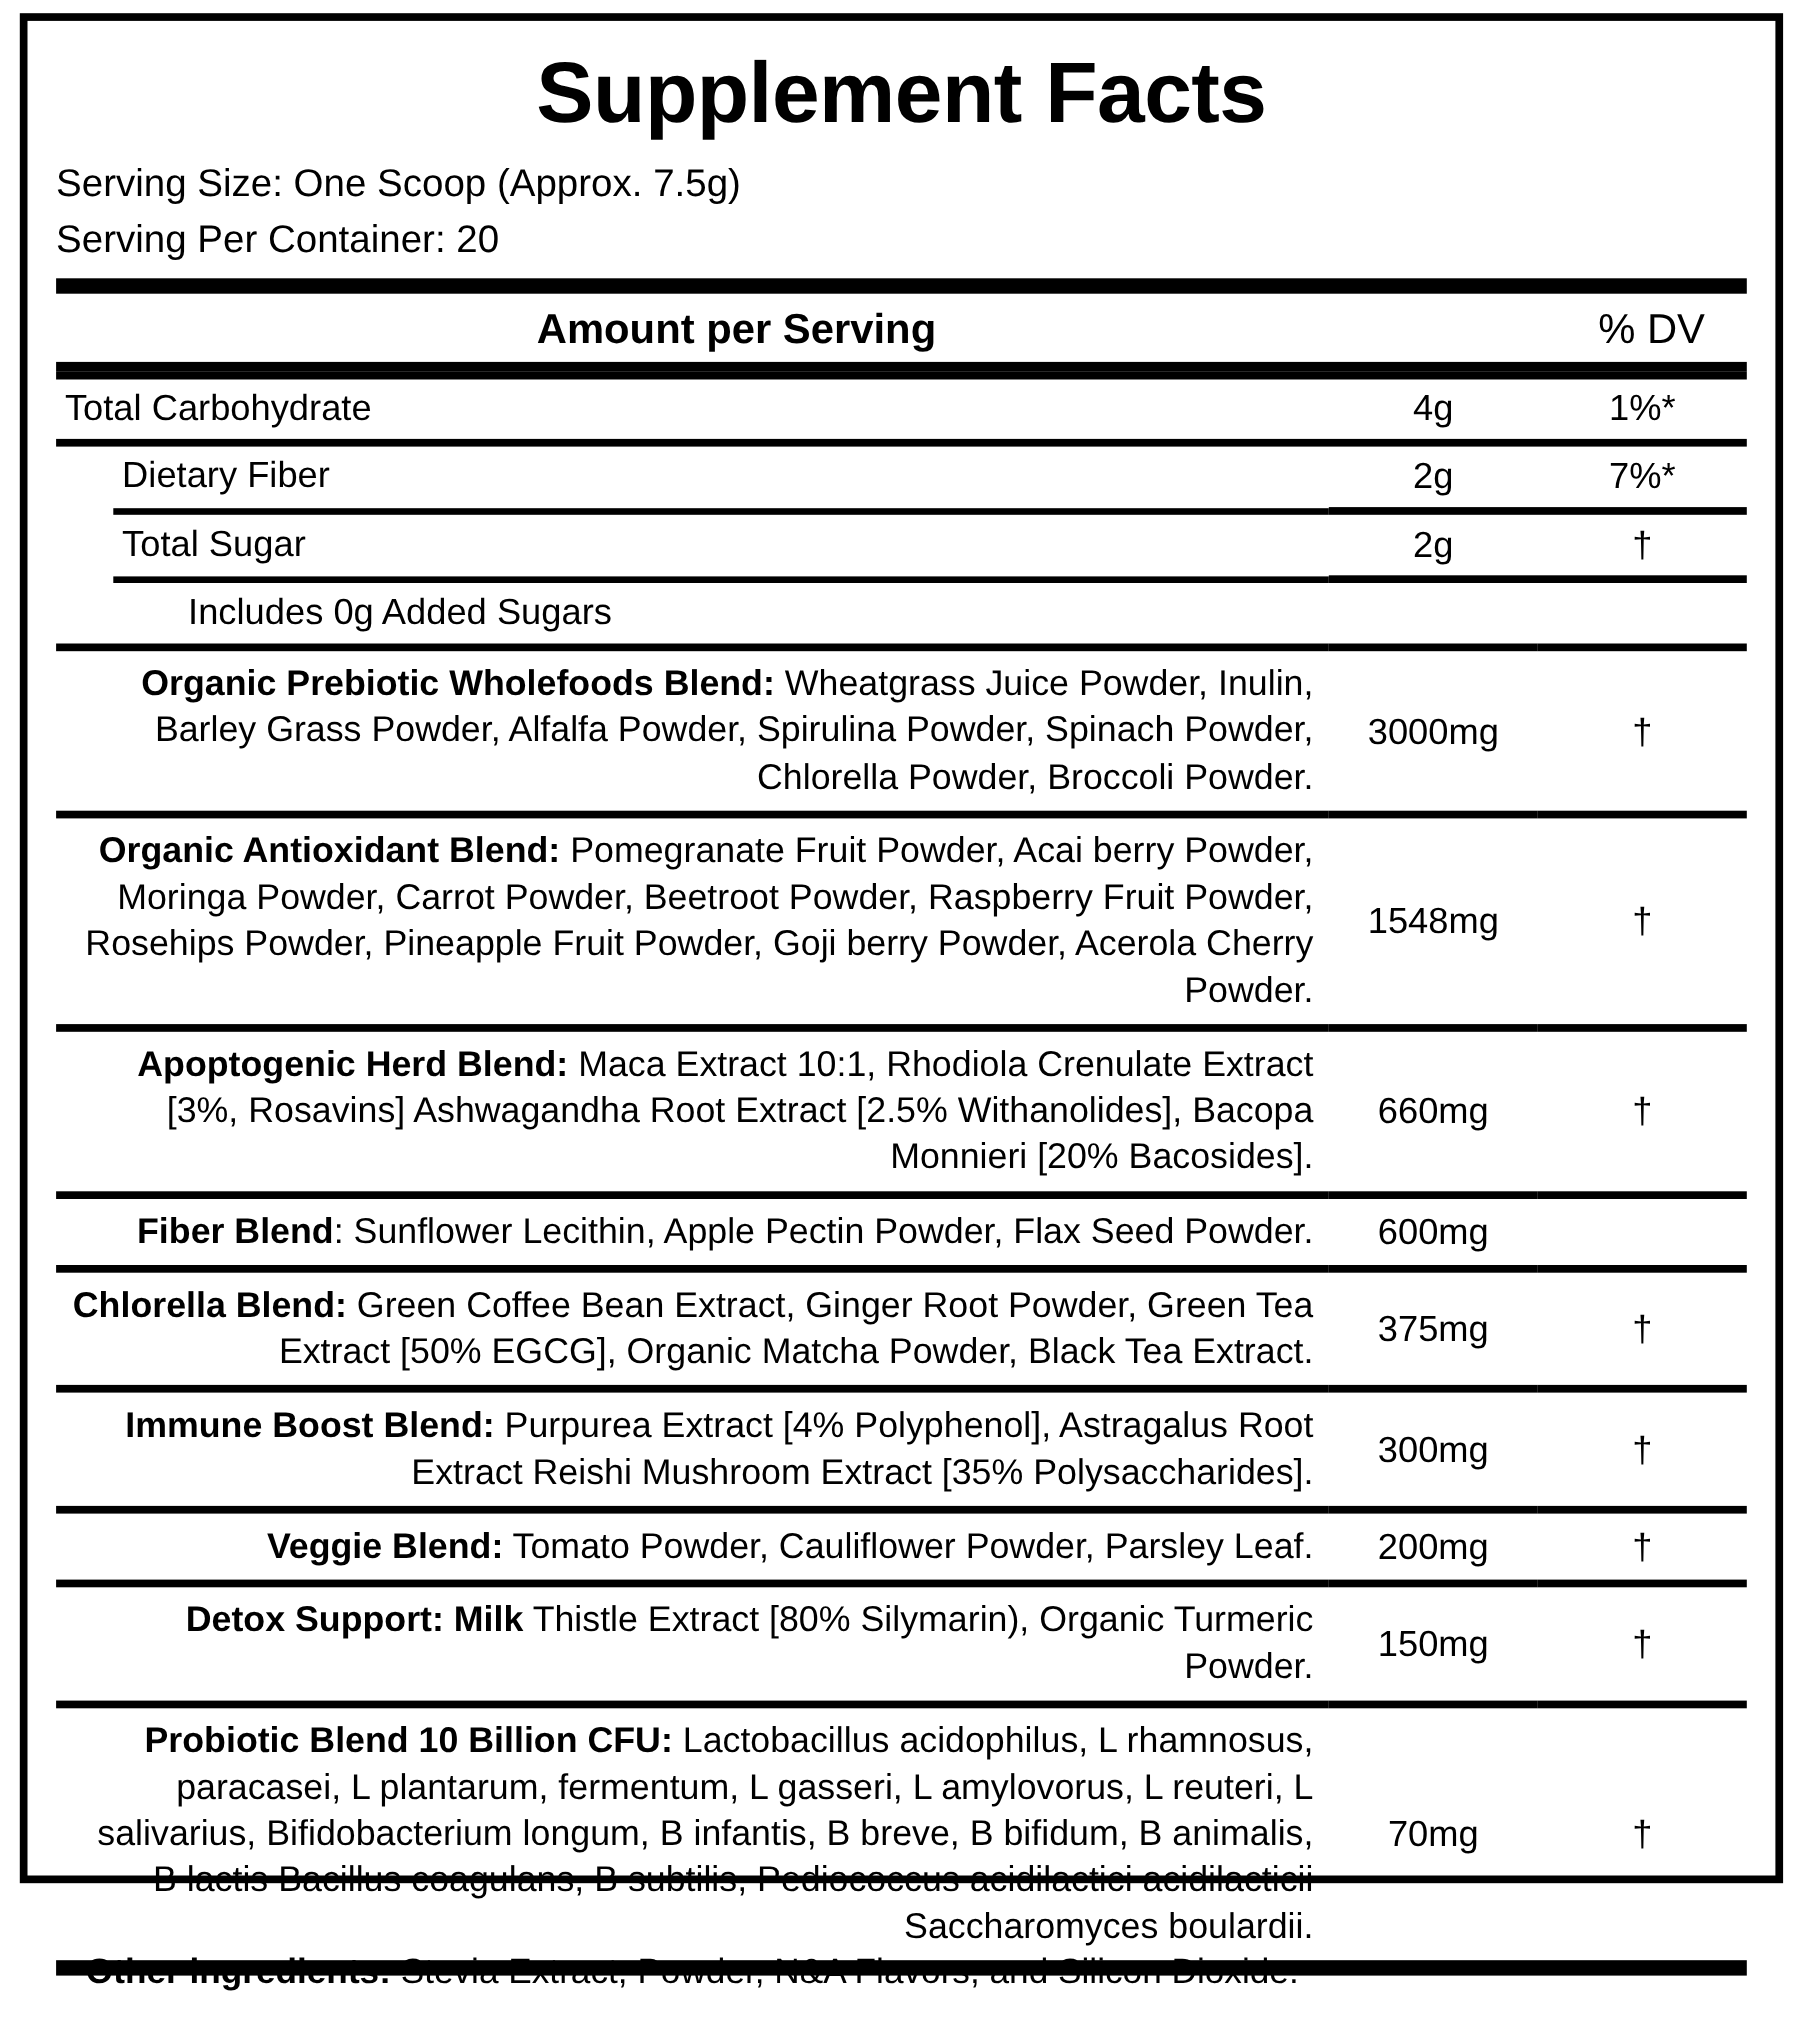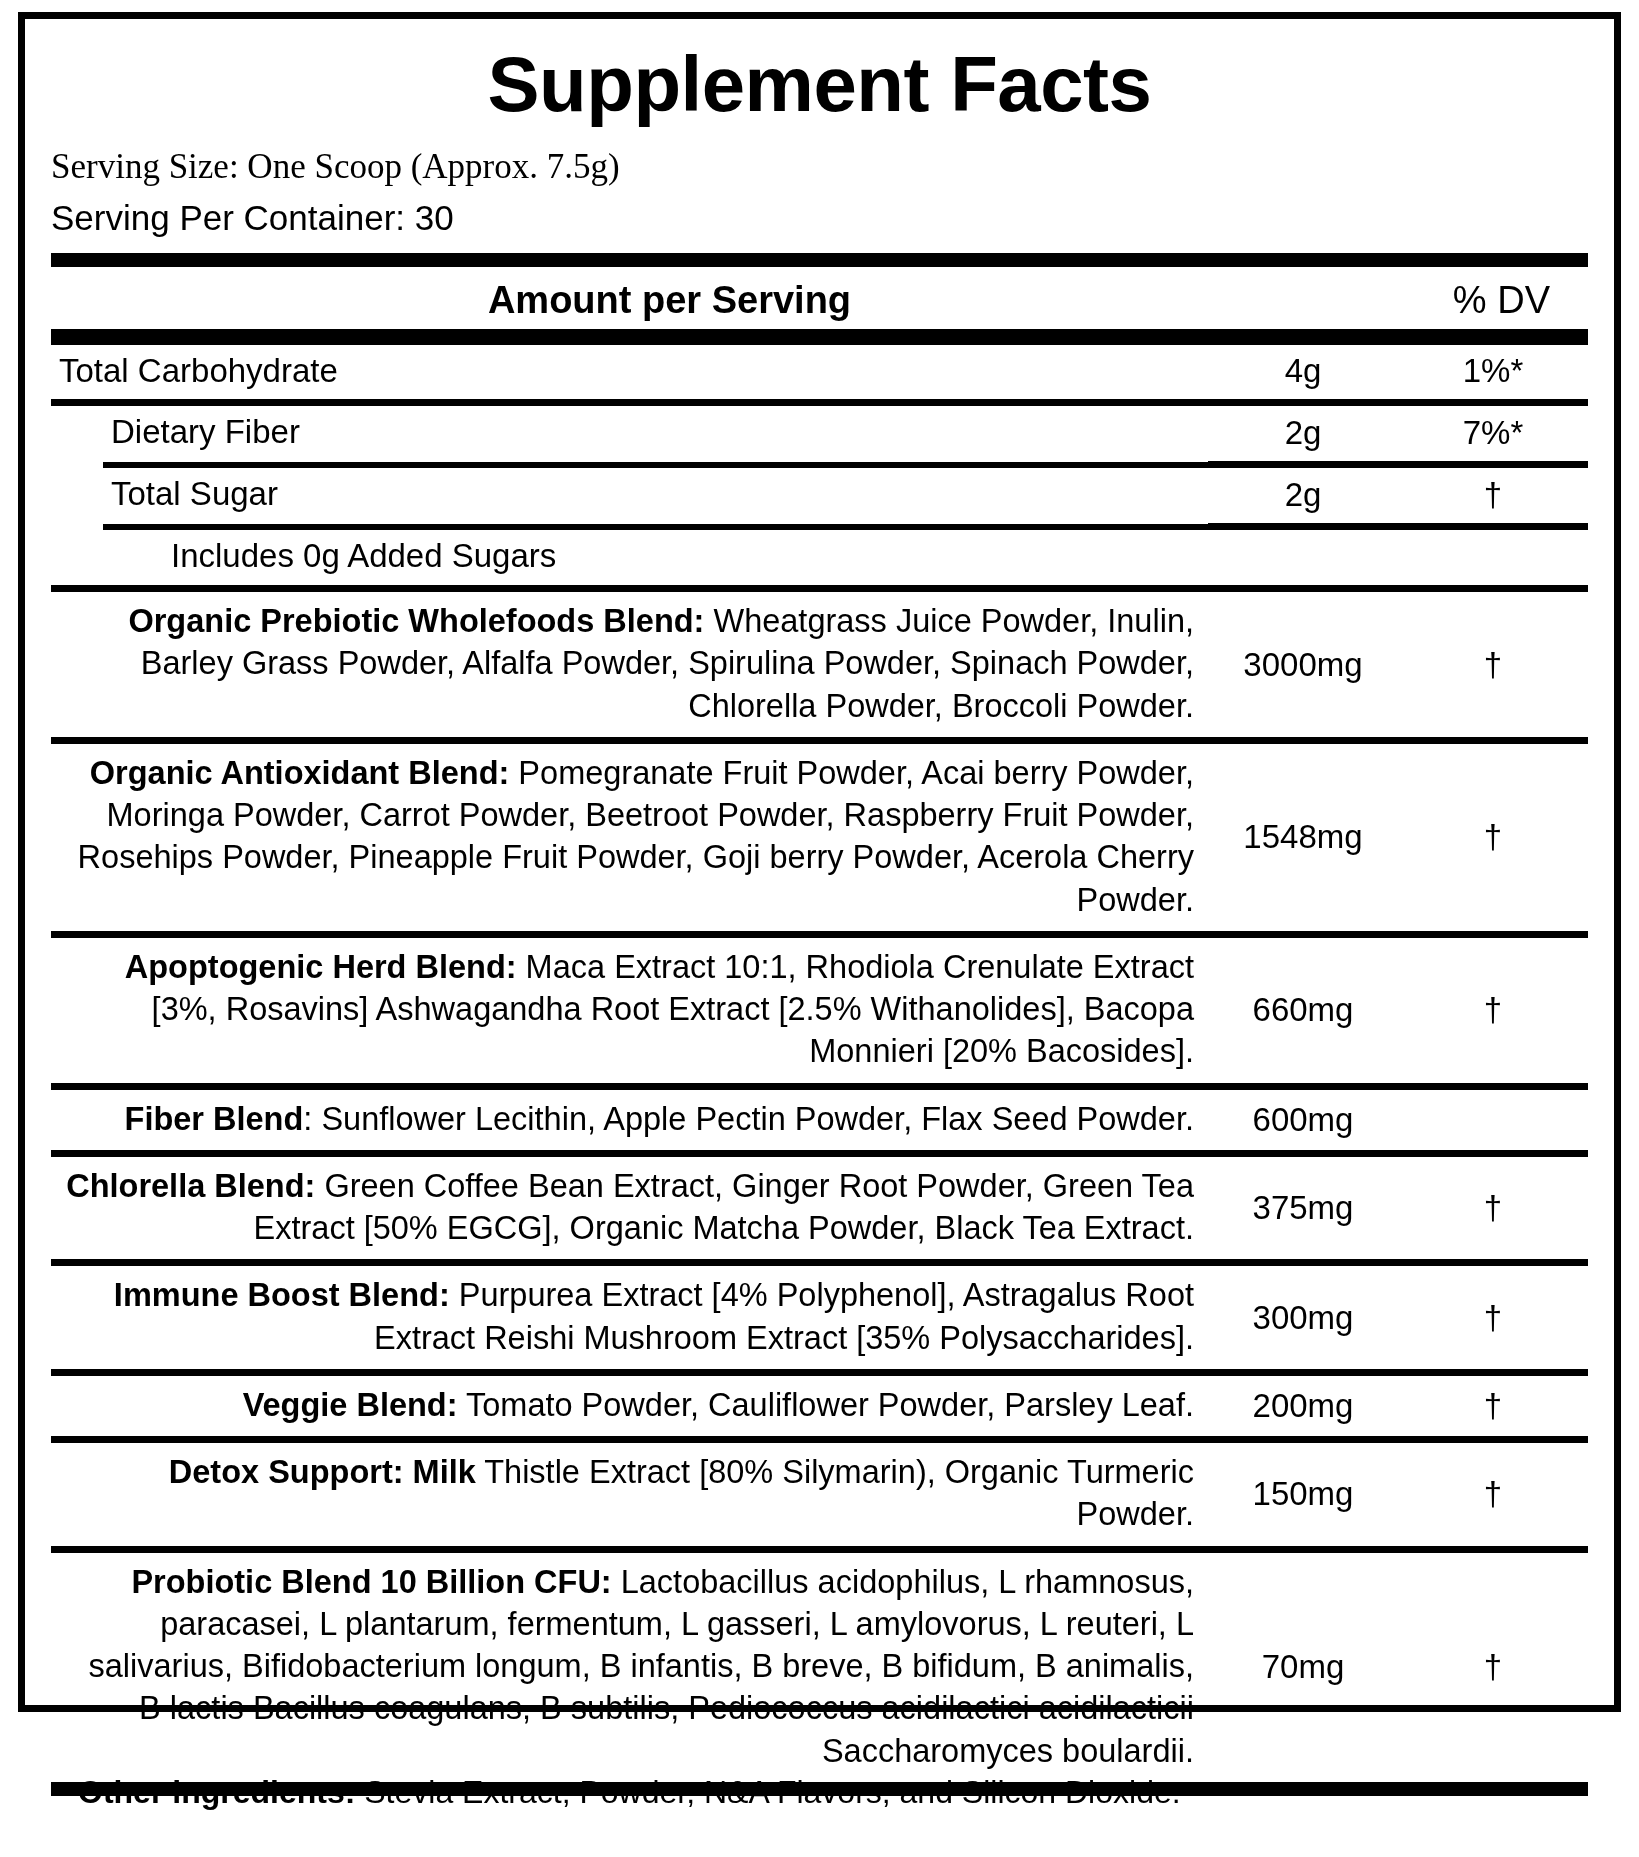--- a/index.html
+++ b/index.html
@@ -50,21 +50,21 @@
     margin-top: 26px;
     white-space: nowrap;
   }
 
   .serving-line {
     font-size: 35px;
     line-height: 1.28;
     margin-top: 6px;
     white-space: nowrap;
   }
-  .serving-line.first { margin-top: 22px; font-family: Liberation Serif, serif; }
+  .serving-line.first { margin-top: 22px; }
 
   
   .rule-thick {
     height: 14px;
     background: #000;
     margin-top: 12px;
   }
   .rule-med {
     height: 9px;
     background: #000;
@@ -188,21 +188,21 @@
 <body>
 
 <div class="page">
 
   <div class="panel">
     <div class="panel-inner">
 
       <div class="title">Supplement Facts</div>
 
       <div class="serving-line first">Serving Size:  One Scoop (Approx. 7.5g)</div>
-      <div class="serving-line">Serving Per Container: 30</div>
+      <div class="serving-line">Serving Per Container: 20</div>
 
       <div class="rule-thick"></div>
 
       <div class="aps-row">
         <div class="aps-label">Amount per Serving</div>
         <div class="aps-dv">% DV</div>
       </div>
 
       <div class="rule-med"></div>
 

